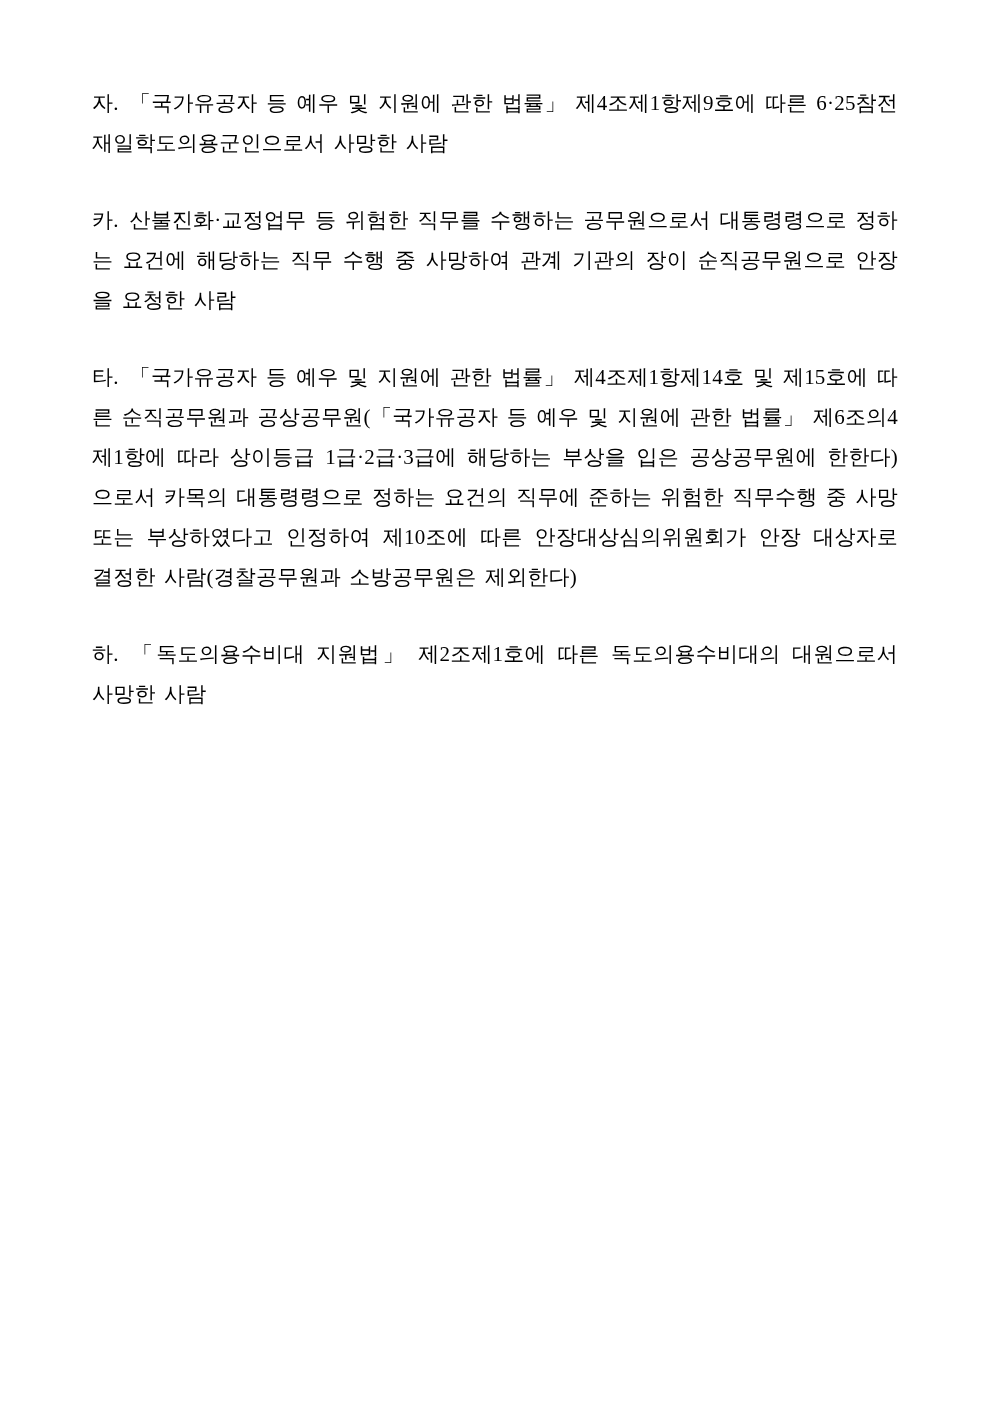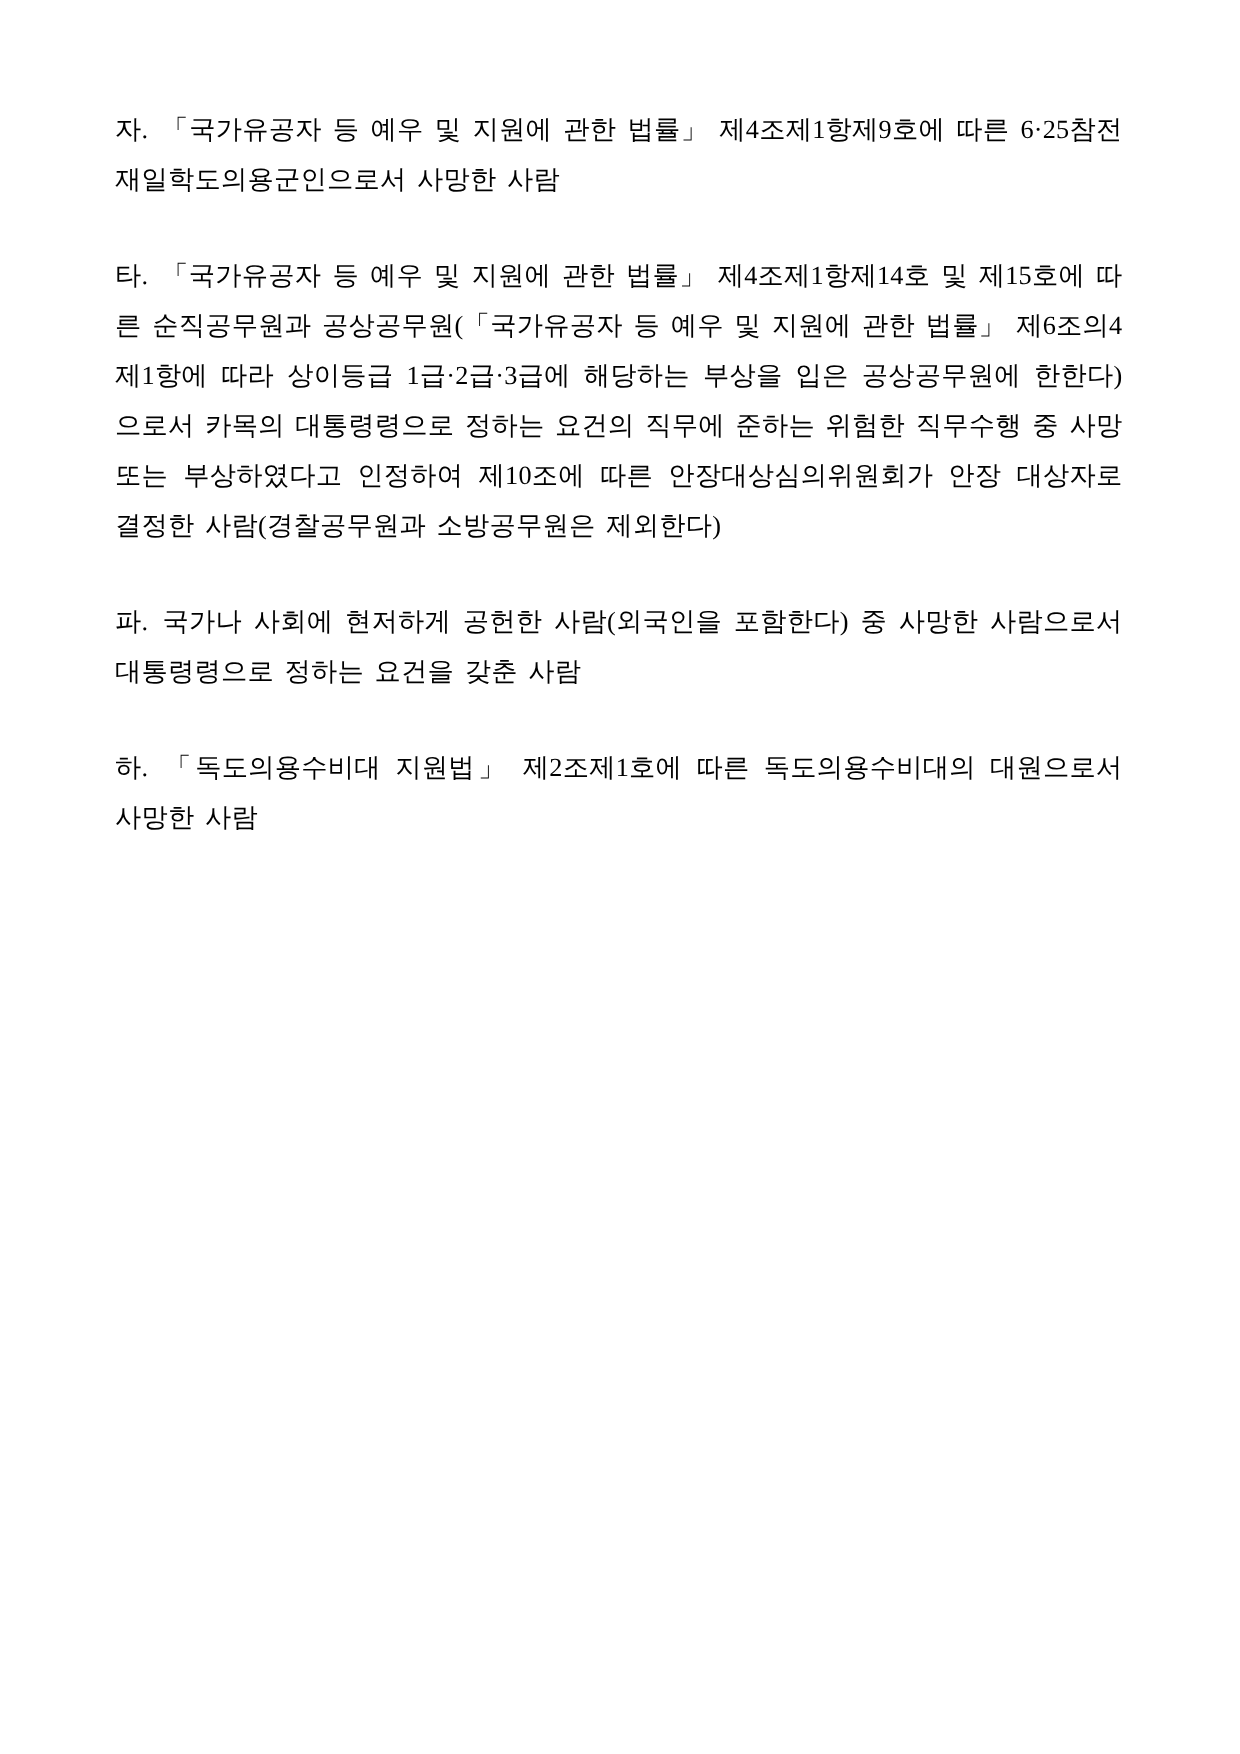--- a/index.html
+++ b/index.html
@@ -52,24 +52,24 @@
 </head>
 <body>
 
 <div class="page">
 
   <div class="content">
 
     <p class="para"><span class="item-label">자.</span> <span>「국가유공자 등 예우 및 지원에 관한 법률」 제4조제1항제9호에 따른 6·25참전재일학도의용군인으로서 사망한 사람</span></p>
 
 
+    <p class="para"><span class="item-label">카.</span> <span>산불진화·교정업무 등 위험한 직무를 수행하는 공무원으로서 대통령령으로 정하는 요건에 해당하는 직무 수행 중 사망하여 관계 기관의 장이 순직공무원으로 안장을 요청한 사람</span></p>
 
     <p class="para"><span class="item-label">타.</span> <span>「국가유공자 등 예우 및 지원에 관한 법률」 제4조제1항제14호 및 제15호에 따른 순직공무원과 공상공무원(「국가유공자 등 예우 및 지원에 관한 법률」 제6조의4제1항에 따라 상이등급 1급·2급·3급에 해당하는 부상을 입은 공상공무원에 한한다)으로서 카목의 대통령령으로 정하는 요건의 직무에 준하는 위험한 직무수행 중 사망 또는 부상하였다고 인정하여 제10조에 따른 안장대상심의위원회가 안장 대상자로 결정한 사람(경찰공무원과 소방공무원은 제외한다)</span></p>
 
-    <p class="para"><span class="item-label">파.</span> <span>국가나 사회에 현저하게 공헌한 사람(외국인을 포함한다) 중 사망한 사람으로서 대통령령으로 정하는 요건을 갖춘 사람</span></p>
 
     <p class="para"><span class="item-label">하.</span> <span>「독도의용수비대 지원법」 제2조제1호에 따른 독도의용수비대의 대원으로서 사망한 사람</span></p>
 
   </div>
 
   <div class="footer">- 5 -</div>
 
 </div>
 
 </body></html>

